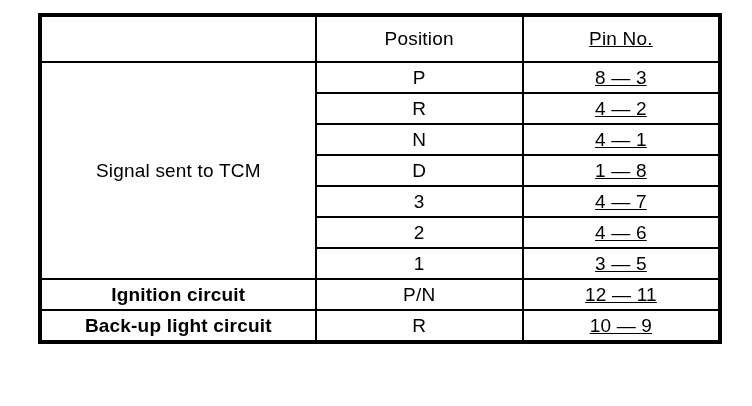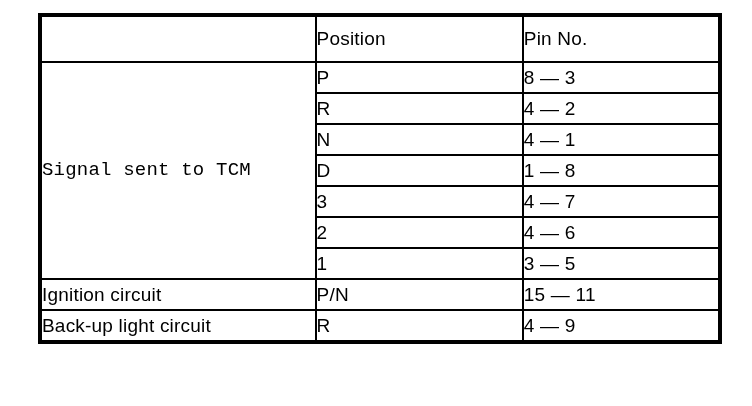--- a/index.html
+++ b/index.html
@@ -39,20 +39,21 @@
   #spec-table col.c-pos   { width: 206px; }
   #spec-table col.c-pin   { width: 196px; }
 
   #spec-table td {
     border: 2px solid #000000;
     padding: 0;
     height: 29px;
     line-height: 29px;
     font-size: 19px;
     letter-spacing: 0.2px;
+    text-align: center;
     vertical-align: middle;
     color: #000000;
     white-space: nowrap;
   }
 
   
   #spec-table tr.header-row td {
     height: 44px;
     line-height: 44px;
   }
@@ -64,32 +65,32 @@
   }
 
   
   td.group-label {
     text-align: left;
     padding-left: 12px;
     border-left: none;
     vertical-align: middle;
     font-size: 19px;
     line-height: 1.2;
-    font-family: Liberation Mono, monospace;
   }
 
   
   td.row-label {
     text-align: left;
     padding-left: 10px;
     border-left: none;
     font-size: 19px;
+    font-weight: bold;
   }
 
-  td.pin-cell { border-right: none; }
+  td.pin-cell { border-right: none; text-decoration: underline; }
   td.last-row { border-bottom: none; }
 
   
   td.pos-cell { font-size: 19px; }
 </style>
 </head>
 <body>
 
 <div id="scan-sheet">
 
@@ -139,25 +140,25 @@
       </tr>
 
       <tr>
         <td class="pos-cell">1</td>
         <td class="pin-cell">3 — 5</td>
       </tr>
 
       <tr>
         <td class="row-label">Ignition circuit</td>
         <td class="pos-cell">P/N</td>
-        <td class="pin-cell">15 — 11</td>
+        <td class="pin-cell">12 — 11</td>
       </tr>
 
       <tr>
         <td class="row-label last-row">Back-up light circuit</td>
         <td class="pos-cell last-row">R</td>
-        <td class="pin-cell last-row">4 — 9</td>
+        <td class="pin-cell last-row">10 — 9</td>
       </tr>
 
     </tbody>
   </table>
 
 </div>
 
 </body></html>

